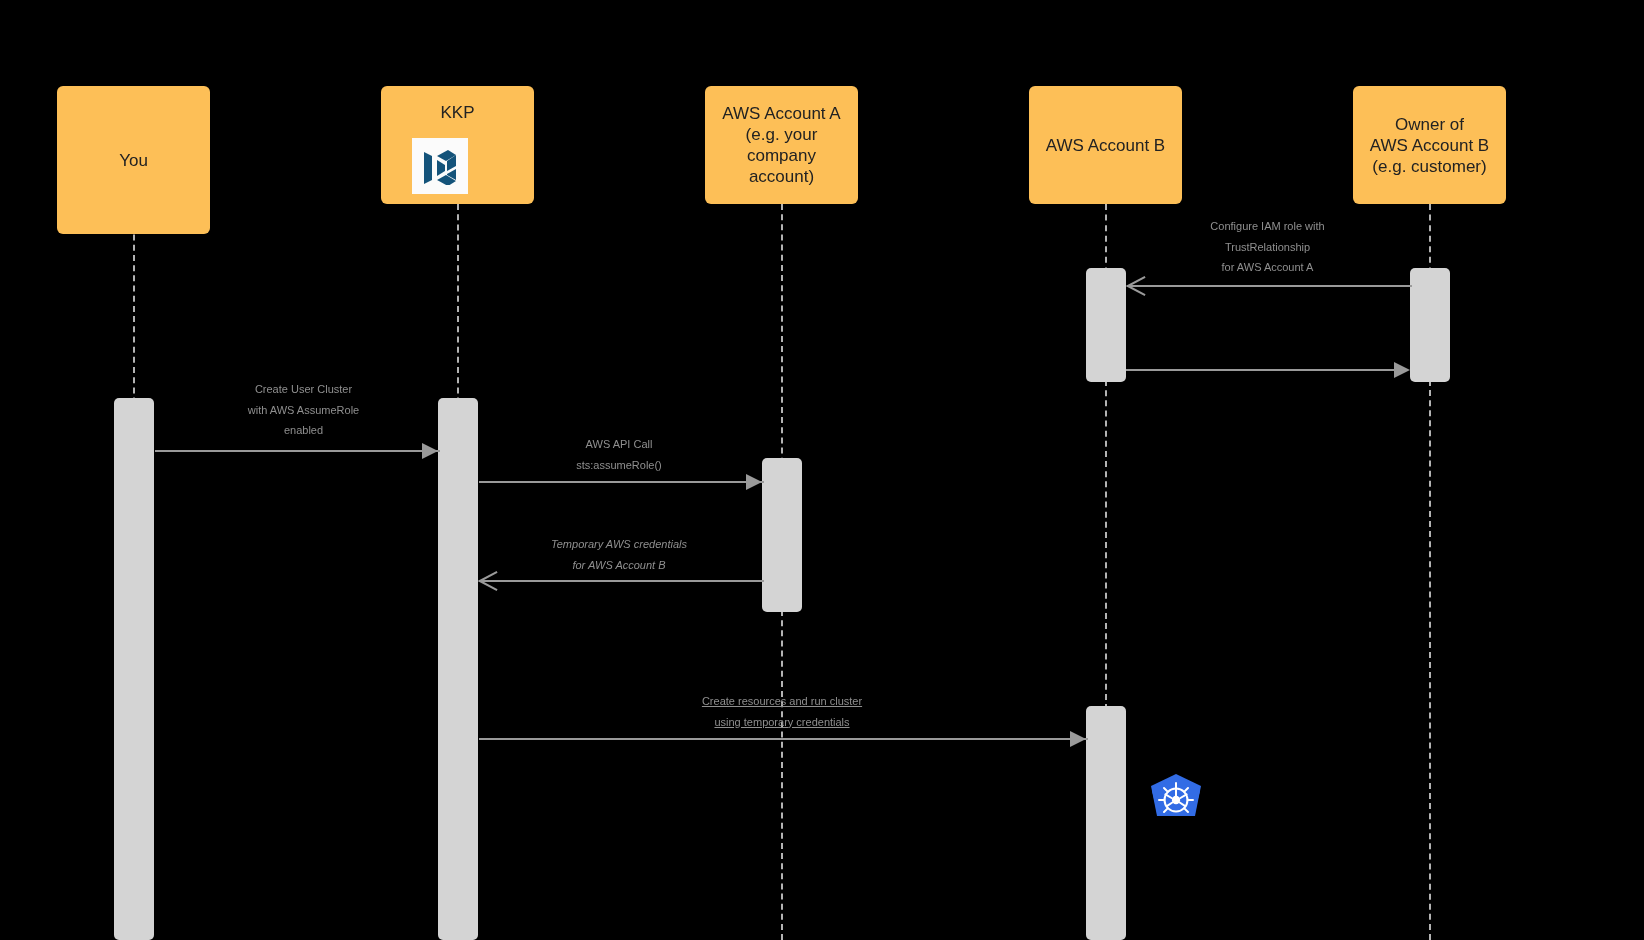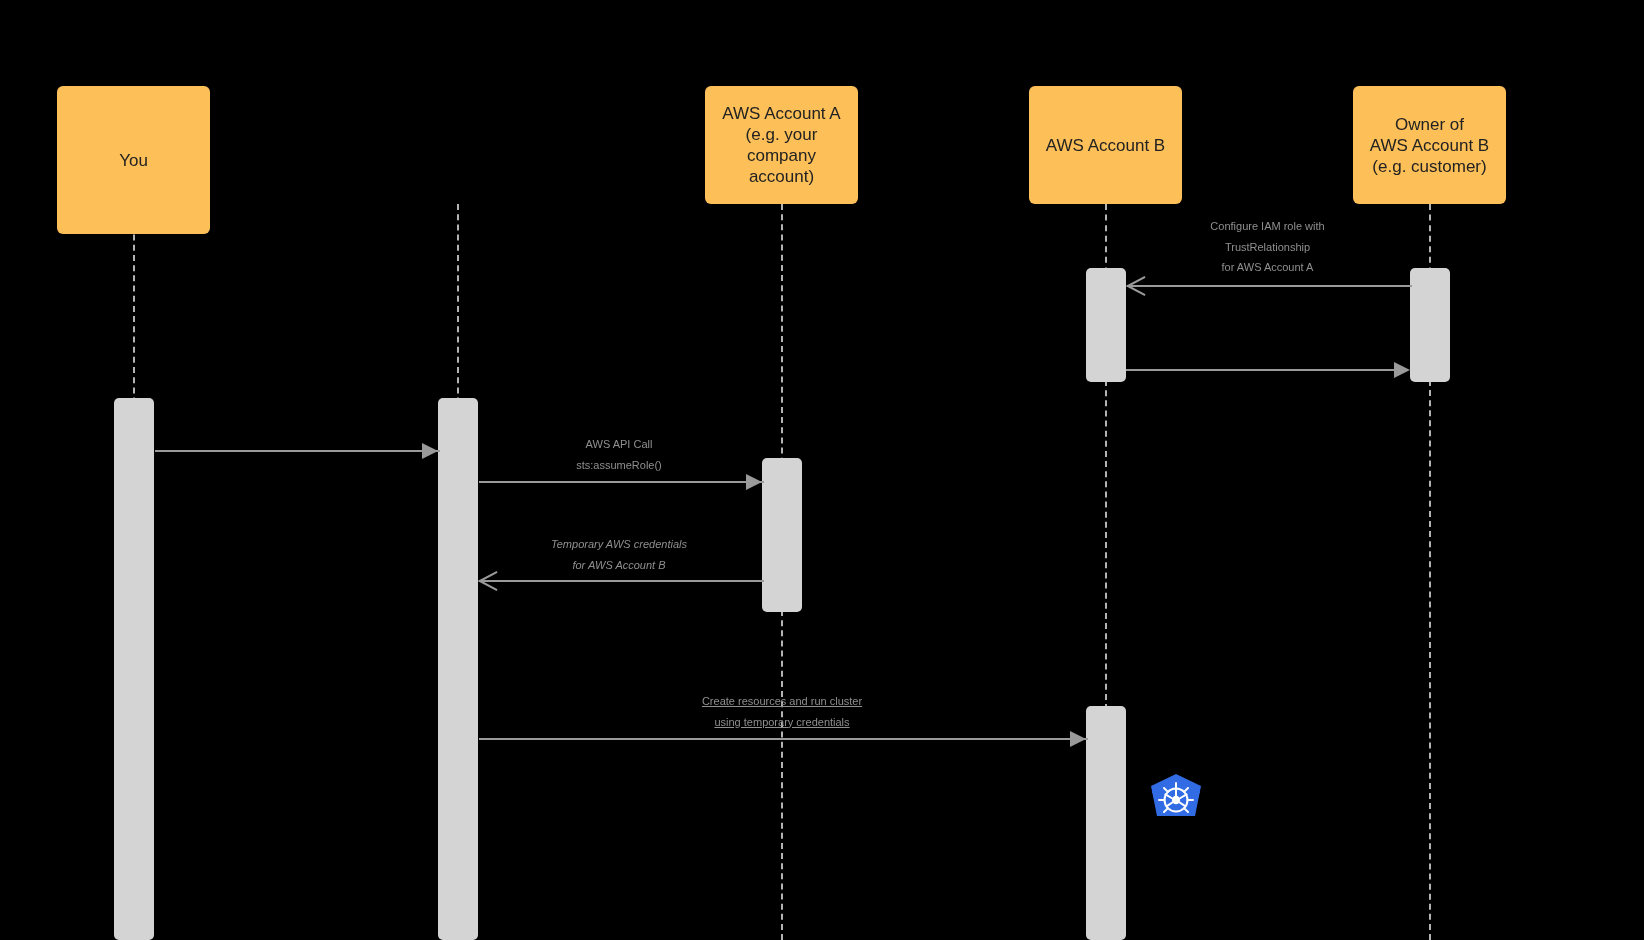--- a/index.html
+++ b/index.html
@@ -118,20 +118,36 @@
   <div class="activation" style="left:438px;  top:398px; height:542px;"></div>
   <div class="activation" style="left:762px;  top:458px; height:154px;"></div>
   <div class="activation" style="left:1086px; top:268px; height:114px;"></div>
   <div class="activation" style="left:1086px; top:706px; height:234px;"></div>
   <div class="activation" style="left:1410px; top:268px; height:114px;"></div>
 
   <div class="participant" style="left:57px; top:86px; width:153px; height:148px;">
     <div class="plabel">You</div>
   </div>
 
+  <div class="participant with-logo" style="left:381px; top:86px; width:153px; height:118px;">
+    <div class="plabel">KKP</div>
+    <div class="kkp-logo" style="left:31px; top:52px; width:56px; height:56px;">
+      <svg width="40" height="38" viewBox="0 0 40 38">
+
+        <polygon points="4,5 12,9 12,33 4,37" fill="#14537a"></polygon>
+
+        <polygon points="17,9 28,3 36,8 26,14" fill="#14537a"></polygon>
+        <polygon points="36,8 36,19 27,24 27,14" fill="#14537a"></polygon>
+
+        <polygon points="17,33 26,28 36,34 28,39" fill="#14537a"></polygon>
+        <polygon points="17,13 25,18 25,24 17,29" fill="#14537a"></polygon>
+        <polygon points="36,22 36,33 27,28 27,27" fill="#14537a"></polygon>
+      </svg>
+    </div>
+  </div>
 
   <div class="participant" style="left:705px; top:86px; width:153px; height:118px;">
     <div class="plabel">AWS Account A
 (e.g. your
 company account)</div>
   </div>
 
   <div class="participant" style="left:1029px; top:86px; width:153px; height:118px;">
     <div class="plabel">AWS Account B</div>
   </div>
@@ -147,20 +163,23 @@
 for AWS Account A</div>
   <div class="msg-line" style="left:1127px; top:285px; width:285px;"></div>
   <svg class="arrow-open" style="left:1126px; top:275px;" width="22" height="24" viewBox="0 0 22 24">
     <polyline points="21,2 2,12 21,22" fill="none" stroke="#9a9a9a" stroke-width="2.2"></polyline>
   </svg>
 
   <div class="msg-label" style="left:1140px; top:336px; width:260px;"></div>
   <div class="msg-line" style="left:1126px; top:369px; width:270px;"></div>
   <div class="arrow-solid right" style="left:1394px; top:362px;"></div>
 
+  <div class="msg-label" style="left:170px; top:379px; width:267px;">Create User Cluster
+with AWS AssumeRole
+enabled</div>
   <div class="msg-line" style="left:155px; top:450px; width:285px;"></div>
   <div class="arrow-solid right" style="left:422px; top:443px;"></div>
 
   <div class="msg-label" style="left:490px; top:434px; width:258px;">AWS API Call
 sts:assumeRole()</div>
   <div class="msg-line" style="left:479px; top:481px; width:285px;"></div>
   <div class="arrow-solid right" style="left:746px; top:474px;"></div>
 
   <div class="msg-label italic" style="left:490px; top:534px; width:258px;">Temporary AWS credentials
 for AWS Account B</div>

